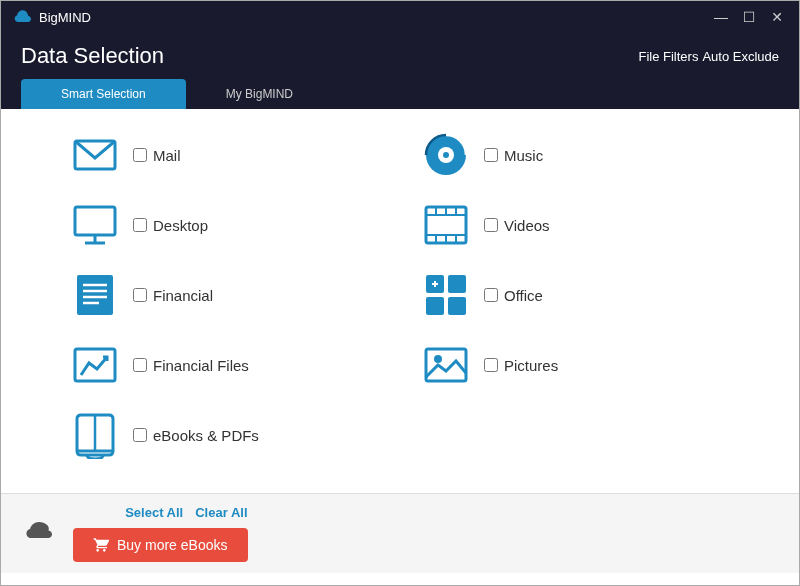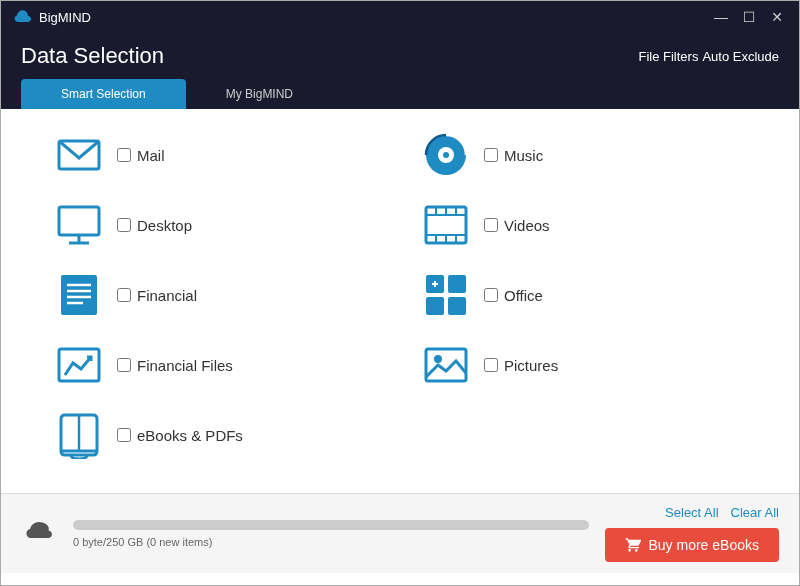--- a/index.html
+++ b/index.html
@@ -86,21 +86,21 @@
       background: transparent;
     }
     .tab.active {
       background: #1e8bc3;
       color: #fff;
     }
 
     
     .main {
       background: #fff;
-      padding: 20px 52px;
+      padding: 20px 68px;
       height: calc(586px - 32px - 54px - 36px - 80px);
       display: flex;
       flex-direction: column;
       justify-content: space-between;
     }
 
     .grid {
       display: grid;
       grid-template-columns: 1fr 1fr;
       gap: 18px 40px;
@@ -184,20 +184,21 @@
       gap: 8px;
     }
     .select-clear-row {
       display: flex;
       gap: 12px;
       font-size: 13px;
       color: #1e8bc3;
     }
     .select-clear-btn {
       cursor: pointer;
+      font-weight: bold;
     }
 
     .buy-btn {
       background: #e74c3c;
       color: #fff;
       border: none;
       padding: 9px 20px;
       border-radius: 4px;
       font-size: 14px;
       cursor: pointer;
@@ -384,26 +385,20 @@
 
   </div>
 </div>
 
 <div class="footer">
   <div class="cloud-icon">
     <svg width="36" height="28" viewBox="0 0 36 28">
       <path d="M18 4C13.6 4 9.9 7 9.1 11.1 7 11.6 5.4 13.4 5.4 15.6 5.4 18.1 7.5 20.1 10 20.1H27.2C29.3 20.1 31 18.4 31 16.3 31 14.3 29.5 12.6 27.5 12.4 27.7 11.8 27.8 11.2 27.8 10.5 27.8 7 23.3 4 18 4z" fill="#555"></path>
     </svg>
   </div>
-  <div class="storage-area">
-    <div class="progress-bar-bg">
-      <div class="progress-bar-fill" style="width: 0%"></div>
-    </div>
-    <div class="storage-label">0 byte/250 GB (0 new items)</div>
-  </div>
   <div class="footer-right">
     <div class="select-clear-row">
       <span class="select-clear-btn">Select All</span>
       <span class="select-clear-btn">Clear All</span>
     </div>
     <button class="buy-btn">
       <svg width="16" height="16" viewBox="0 0 24 24">
         <path d="M7 18c-1.1 0-1.99.9-1.99 2S5.9 22 7 22s2-.9 2-2-.9-2-2-2zM1 2v2h2l3.6 7.59L5.25 14c-.16.28-.25.61-.25.96C5 16.1 5.9 17 7 17h14v-2H7.42c-.14 0-.25-.11-.25-.25l.03-.12.9-1.63H19c.75 0 1.41-.41 1.75-1.03l3.58-6.49A1 1 0 0 0 23.5 4H5.21l-.94-2H1zm16 16c-1.1 0-1.99.9-1.99 2s.89 2 1.99 2 2-.9 2-2-.9-2-2-2z" fill="#fff"></path>
       </svg>
       <span>Buy more eBooks</span>

